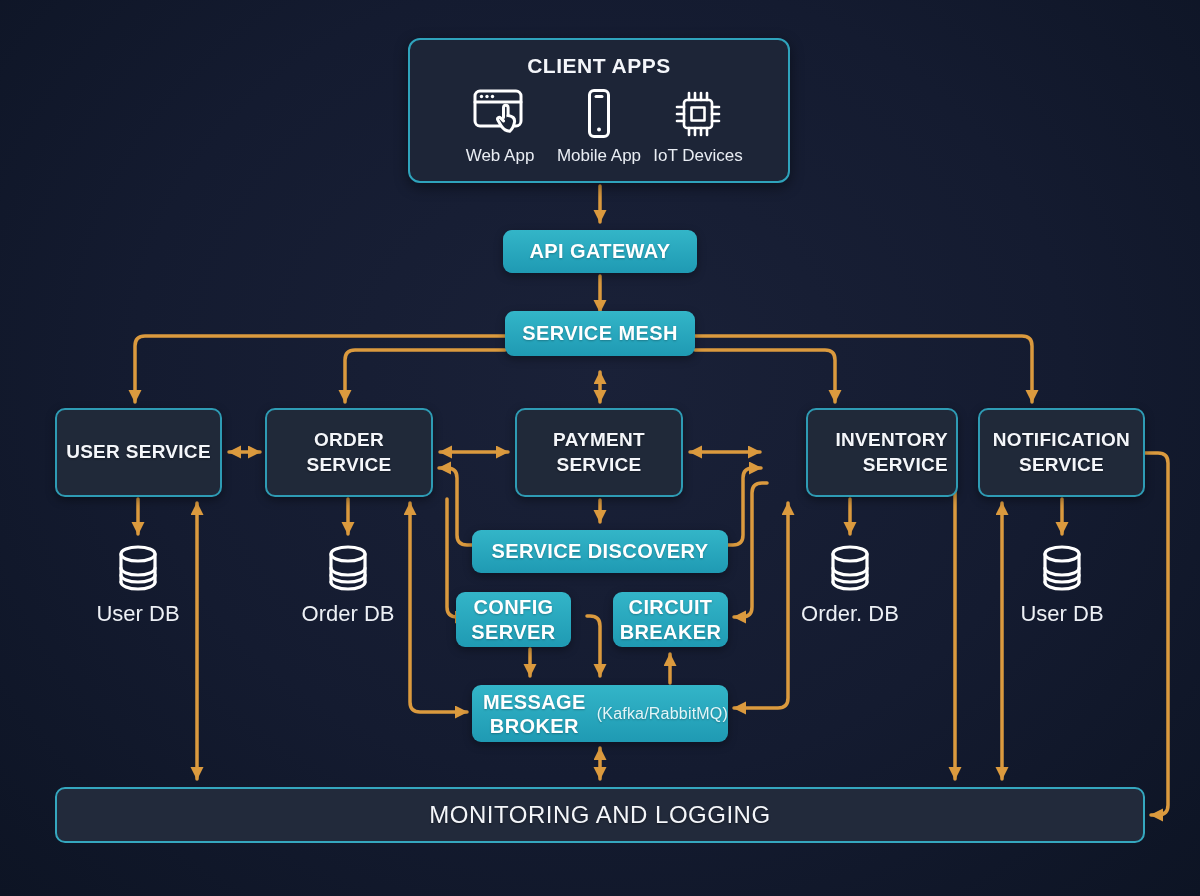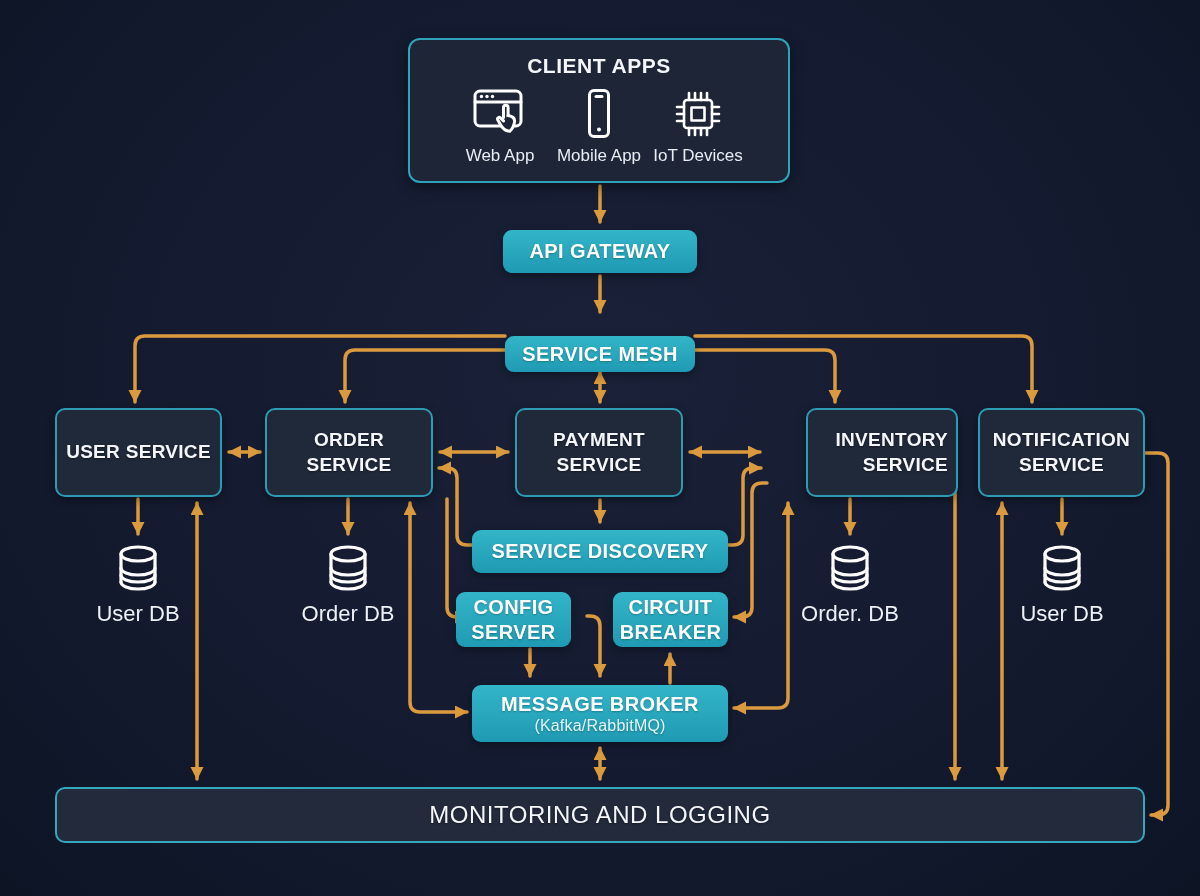--- a/index.html
+++ b/index.html
@@ -12,21 +12,21 @@
   svg.edges{position:absolute;left:0;top:0;z-index:1;}
   .edge{stroke:#DB9A3E;stroke-width:3.5;fill:none;stroke-linecap:round;}
   .box{position:absolute;z-index:2;box-sizing:border-box;display:flex;align-items:center;justify-content:center;text-align:center;color:#F4F6FA;}
   .teal{background:linear-gradient(180deg,#33B5C8,#1F9AB3);border-radius:9px;font-weight:700;font-size:20px;letter-spacing:.4px;color:#fff;box-shadow:0 3px 8px rgba(0,0,0,.35);text-shadow:0 1px 2px rgba(0,0,0,.25);}
   .dark{background:#202939;border:2px solid #2E9BB4;border-radius:10px;font-weight:700;font-size:19px;letter-spacing:.3px;line-height:1.3;box-shadow:0 3px 10px rgba(0,0,0,.4);text-shadow:0 1px 2px rgba(0,0,0,.4);padding:0 8px;}
   .client{flex-direction:column;justify-content:flex-start;background:#1D2537;border:2px solid #2FA3BC;border-radius:12px;box-shadow:0 4px 14px rgba(0,0,0,.45);}
   .client .title{font-weight:700;font-size:21px;letter-spacing:.5px;margin-top:14px;}
   .client .row{display:flex;width:100%;justify-content:space-between;padding:10px 42px 0 42px;box-sizing:border-box;}
   .client .item{display:flex;flex-direction:column;align-items:center;width:96px;}
   .client .item .lbl{font-size:17px;font-weight:400;color:#E9EDF3;margin-top:6px;white-space:nowrap;}
-  .broker{flex-direction:column;line-height:1.2;}
+  .broker{flex-direction:row;line-height:1.2;}
   .broker .sub{font-weight:400;font-size:16px;letter-spacing:.2px;color:#E3F6F9;}
   .monitor{background:#222A3B;border:2px solid #35A7BF;border-radius:10px;font-weight:400;font-size:24px;letter-spacing:.5px;text-shadow:0 1px 2px rgba(0,0,0,.4);}
   .db{position:absolute;z-index:2;display:flex;flex-direction:column;align-items:center;width:120px;color:#EDF0F5;}
   .db .lbl{font-size:22px;font-weight:400;margin-top:5px;white-space:nowrap;}
   .ic{display:block;}
 </style>
 </head>
 <body>
 
 <div class="stage">
@@ -123,21 +123,21 @@
           </g>
         </svg>
         <div class="lbl">IoT Devices</div>
       </div>
     </div>
   </div>
 
   <div class="box teal" style="left:503px;top:230px;width:194px;height:43px;">
     <span>API GATEWAY</span>
   </div>
-  <div class="box teal" style="left:505px;top:336px;width:190px;height:36px;">
+  <div class="box teal" style="left:505px;top:311px;width:190px;height:45px;">
     <span>SERVICE MESH</span>
   </div>
 
   <div class="box dark" style="left:55px;top:408px;width:167px;height:89px;">
     <span>USER SERVICE</span>
   </div>
   <div class="box dark" style="left:265px;top:408px;width:168px;height:89px;">
     <span>ORDER SERVICE</span>
   </div>
   <div class="box dark" style="left:515px;top:408px;width:168px;height:89px;">

